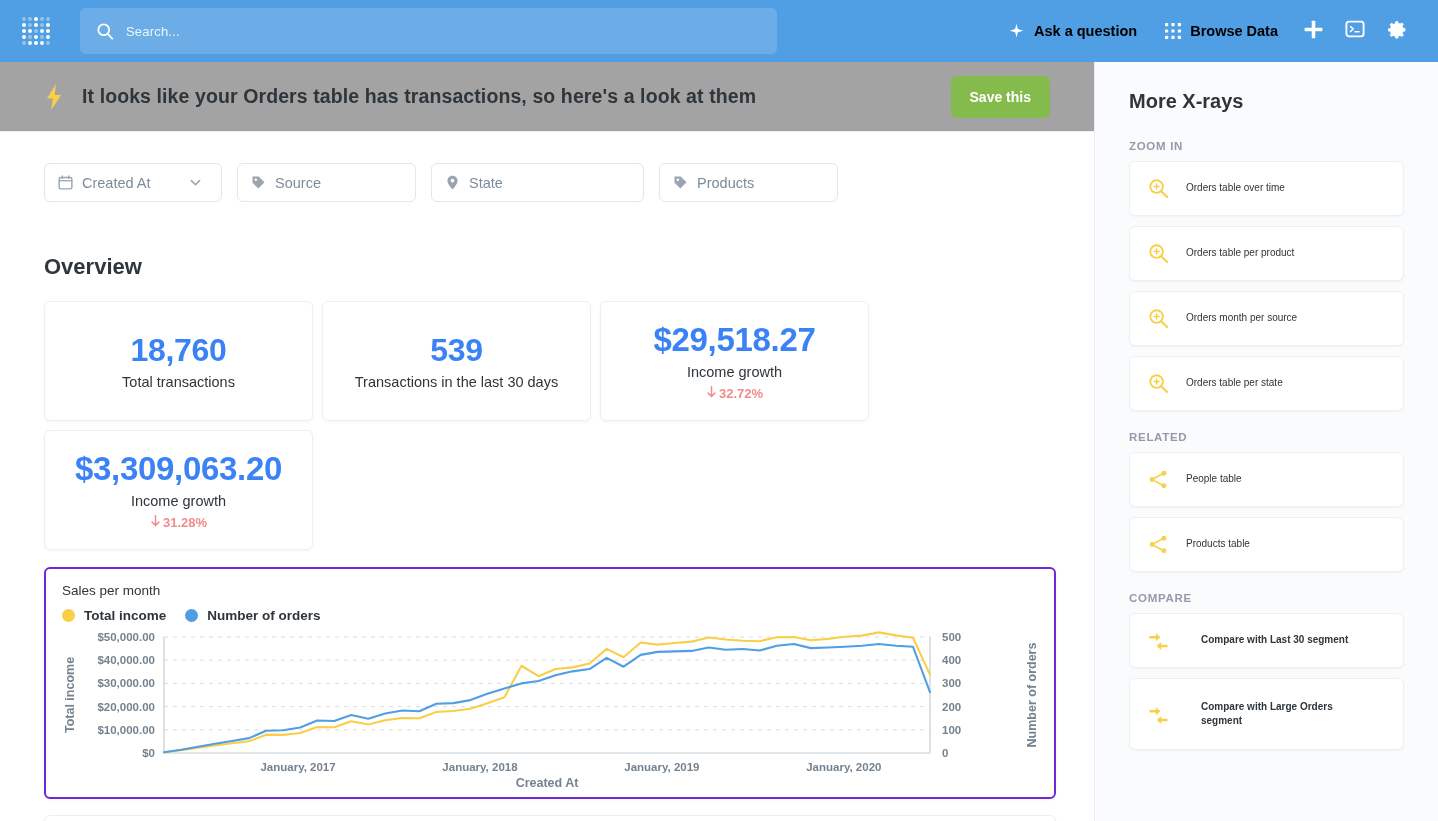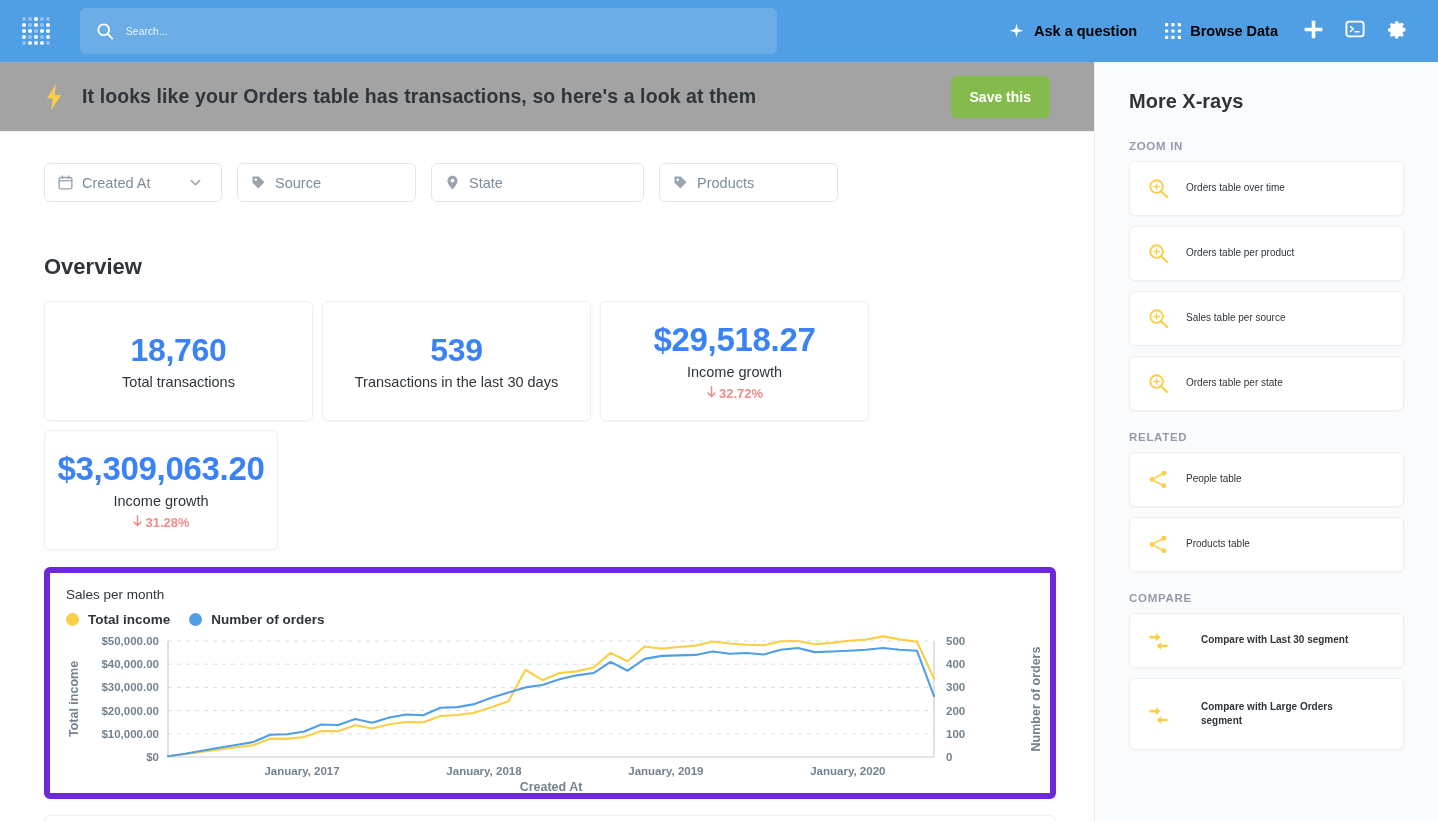--- a/index.html
+++ b/index.html
@@ -40,21 +40,21 @@
     margin-left: 22px;
     background: rgba(255,255,255,0.16);
     border-radius: 6px;
     display: flex; align-items: center;
     padding: 0 16px;
     cursor: text;
   }
   .search-box .ico { width: 18px; height: 18px; flex: 0 0 auto; margin-right: 12px; }
   .search-input-text {
     color: rgba(255,255,255,0.88);
-    font-size: 10px;
+    font-size: 13px;
     letter-spacing: .2px;
   }
 
   .nav-right {
     margin-left: auto;
     display: flex; align-items: center;
     gap: 0px;
     padding-right: 6px;
   }
   .nav-item {
@@ -168,21 +168,21 @@
     box-shadow: 0 1px 3px rgba(0,0,0,0.04);
     display: flex; flex-direction: column;
     align-items: center; justify-content: center;
     text-align: center;
     padding: 14px 12px;
     cursor: pointer;
   }
   .sc-1 { width: 269px; height: 120px; }
   .sc-2 { width: 269px; height: 120px; }
   .sc-3 { width: 269px; height: 120px; }
-  .sc-4 { width: 234px; height: 120px; }
+  .sc-4 { width: 269px; height: 120px; }
   .stat-value {
     font-size: 32px;
     font-weight: bold;
     color: #3b82f6;
     line-height: 1.18;
     letter-spacing: -0.3px;
   }
   .sc-3 .stat-value, .sc-4 .stat-value { font-size: 33px; }
   .stat-label {
     font-size: 14.5px;
@@ -192,21 +192,21 @@
   .stat-delta {
     margin-top: 6px;
     font-size: 13px;
     font-weight: bold;
     color: #EF8C8C;
     display: flex; align-items: center; gap: 2px;
   }
 
   
   .chart-card {
-    border: 6px solid #6d28d9;
+    border: 2px solid #6d28d9;
     border-radius: 6px;
     background: #fff;
     box-shadow: 0 1px 3px rgba(0,0,0,0.04);
     padding: 14px 16px 10px 16px;
     width: 1012px;
     height: 232px;
     margin-bottom: 16px;
     position: relative;
     overflow: hidden;
   }
@@ -563,21 +563,21 @@
 
     <div class="side-card">
       <span class="ico">
         <svg width="21" height="21" viewBox="0 0 22 22" fill="none">
           <circle cx="9" cy="9" r="6.6" stroke="#F9CF48" stroke-width="2"></circle>
           <line x1="6.4" y1="9" x2="11.6" y2="9" stroke="#F9CF48" stroke-width="1.6" stroke-linecap="round"></line>
           <line x1="9" y1="6.4" x2="9" y2="11.6" stroke="#F9CF48" stroke-width="1.6" stroke-linecap="round"></line>
           <line x1="13.8" y1="13.8" x2="20" y2="20" stroke="#F9CF48" stroke-width="2.2" stroke-linecap="round"></line>
         </svg>
       </span>
-      <span class="side-card-label">Sales table per source</span>
+      <span class="side-card-label">Orders month per source</span>
     </div>
 
     <div class="side-card">
       <span class="ico">
         <svg width="21" height="21" viewBox="0 0 22 22" fill="none">
           <circle cx="9" cy="9" r="6.6" stroke="#F9CF48" stroke-width="2"></circle>
           <line x1="6.4" y1="9" x2="11.6" y2="9" stroke="#F9CF48" stroke-width="1.6" stroke-linecap="round"></line>
           <line x1="9" y1="6.4" x2="9" y2="11.6" stroke="#F9CF48" stroke-width="1.6" stroke-linecap="round"></line>
           <line x1="13.8" y1="13.8" x2="20" y2="20" stroke="#F9CF48" stroke-width="2.2" stroke-linecap="round"></line>
         </svg>

